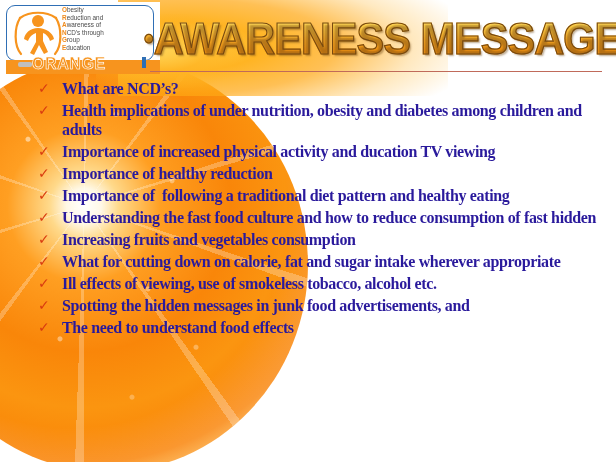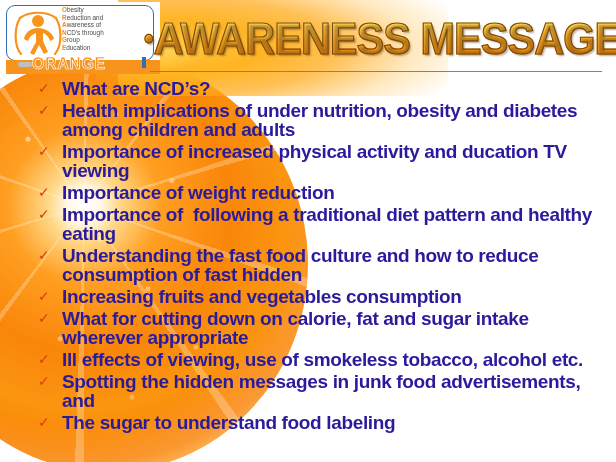--- a/index.html
+++ b/index.html
@@ -261,25 +261,25 @@
     color: #d93b10;
     font-size: 14px;
     line-height: 19px;
     text-align: left;
     padding-left: 4px;
     font-family: "DejaVu Sans", sans-serif;
   }
   .item-text {
     flex: 1 1 auto;
     color: #2a1a9c;
-    font-size: 19px;
+    font-size: 16px;
     font-weight: bold;
     line-height: 19px;
     letter-spacing: -0.35px;
-    font-family: Liberation Sans, sans-serif;
+    font-family: Liberation Serif, serif;
     white-space: pre-wrap;
   }
 </style>
 </head>
 <body>
 
 <div id="slide">
 
   <div class="bg-orange"></div>
   <div class="bg-orange-segs"></div>
@@ -332,21 +332,21 @@
       <span class="item-text">Health implications of under nutrition, obesity and diabetes among children and adults</span>
     </div>
 
     <div class="item">
       <span class="check">✓</span>
       <span class="item-text">Importance of increased physical activity and ducation TV viewing</span>
     </div>
 
     <div class="item">
       <span class="check">✓</span>
-      <span class="item-text">Importance of weight reduction</span>
+      <span class="item-text">Importance of healthy reduction</span>
     </div>
 
     <div class="item">
       <span class="check">✓</span>
       <span class="item-text">Importance of  following a traditional diet pattern and healthy eating</span>
     </div>
 
     <div class="item">
       <span class="check">✓</span>
       <span class="item-text">Understanding the fast food culture and how to reduce consumption of fast hidden</span>
@@ -367,17 +367,17 @@
       <span class="item-text">Ill effects of viewing, use of smokeless tobacco, alcohol etc.</span>
     </div>
 
     <div class="item">
       <span class="check">✓</span>
       <span class="item-text">Spotting the hidden messages in junk food advertisements, and</span>
     </div>
 
     <div class="item">
       <span class="check">✓</span>
-      <span class="item-text">The sugar to understand food labeling</span>
+      <span class="item-text">The need to understand food effects</span>
     </div>
 
   </div>
 </div>
 
 </body></html>

